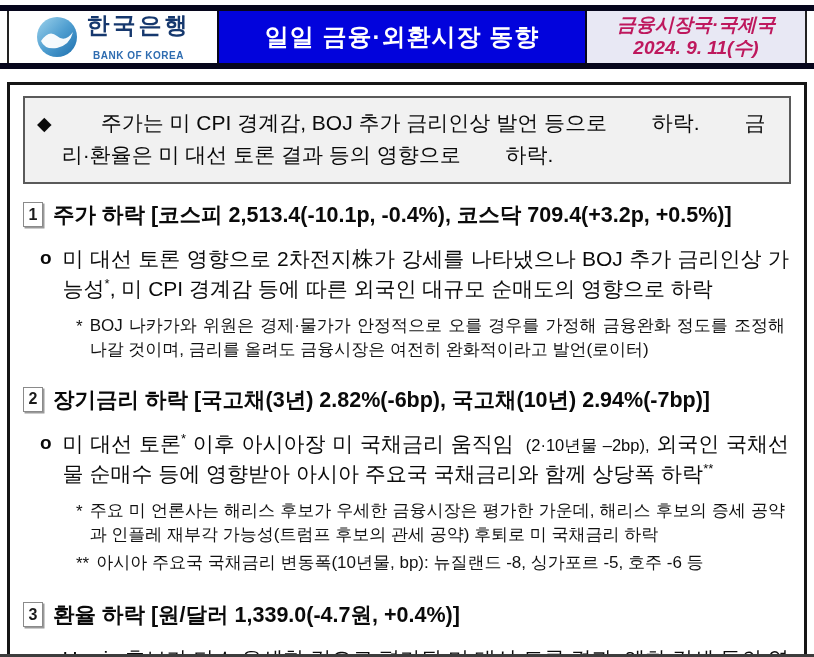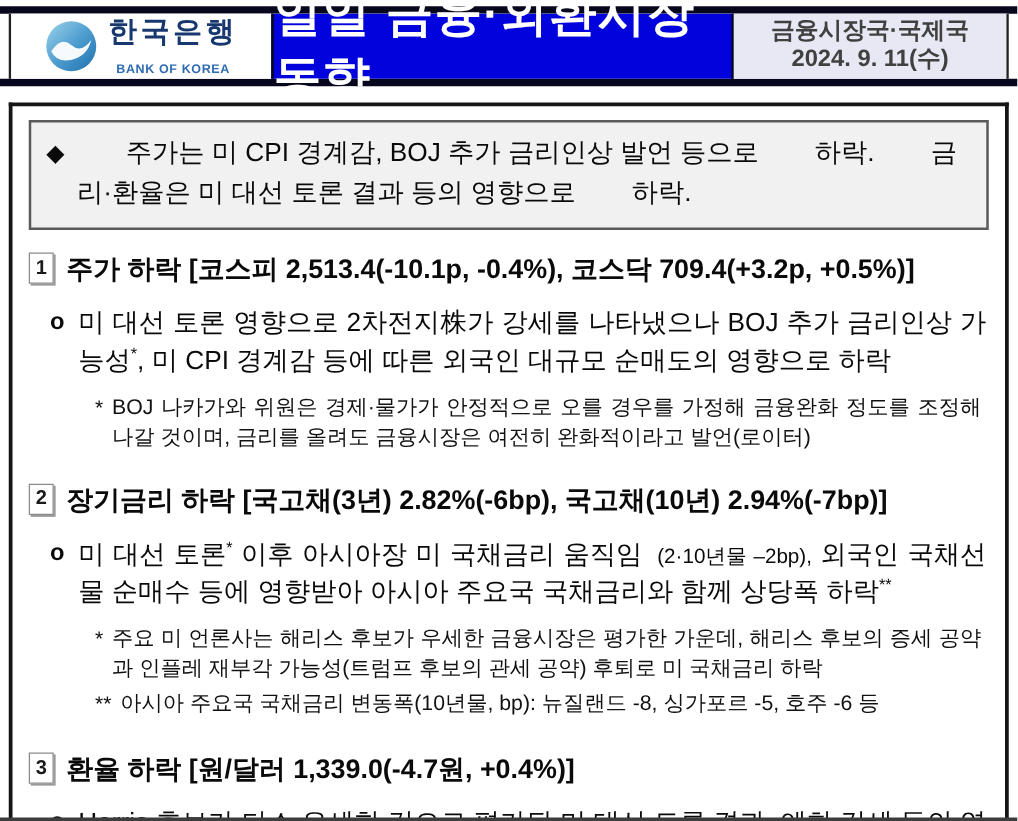--- a/index.html
+++ b/index.html
@@ -13,25 +13,25 @@
             border-left: 2px solid #222; border-right: 2px solid #222; background: #fff; }
   .bottom-rule { height: 6px; background: #06061c; }
 
   .logo-cell { flex: 0 0 208px; display: flex; align-items: center; justify-content: center;
                gap: 9px; background: #fff; }
   .logo-text { display: flex; flex-direction: column; align-items: center; line-height: 1.05; }
   .logo-kr { font-size: 23px; font-weight: bold; color: #16386e; letter-spacing: 3px; }
   .logo-en { font-size: 10px; font-weight: bold; color: #2e6cb0; letter-spacing: 0.5px; margin-top: 14px; }
 
   .title-cell { flex: 0 0 370px; background: #0203dc; color: #ffffff; display: flex;
-                align-items: center; justify-content: center; font-size: 38px; font-weight: bold;
+                align-items: center; justify-content: center; font-size: 24px; font-weight: bold;
                 letter-spacing: 1px; border-left: 2px solid #06061c; border-right: 2px solid #06061c; }
-  .date-cell { flex: 1 1 auto; background: #e8e8f4; color: #404040; display: flex;
+  .date-cell { flex: 1 1 auto; background: #e8e8f4; color: #be185d; display: flex;
                flex-direction: column; align-items: center; justify-content: center;
-               font-size: 19px; font-weight: bold; line-height: 1.2; }
+               font-size: 19px; font-weight: bold; line-height: 1.2; font-style: italic; }
 
   
   .main-box { position: absolute; left: 7px; right: 7px; top: 77px; bottom: 0;
               border: 3px solid #151515; border-bottom: none; background: #fff;
               padding: 11px 13px 0 13px; }
 
   .summary-box { border: 2px solid #5a5a5a; background: #f1f1f1; padding: 9px 12px 12px 12px;
                  display: flex; gap: 10px; font-size: 21px; line-height: 1.5; color: #0a0a0a; }
   .summary-bullet { font-size: 19px; padding-top: 3px; }
   .b { font-weight: normal; margin-left: 39px; }

